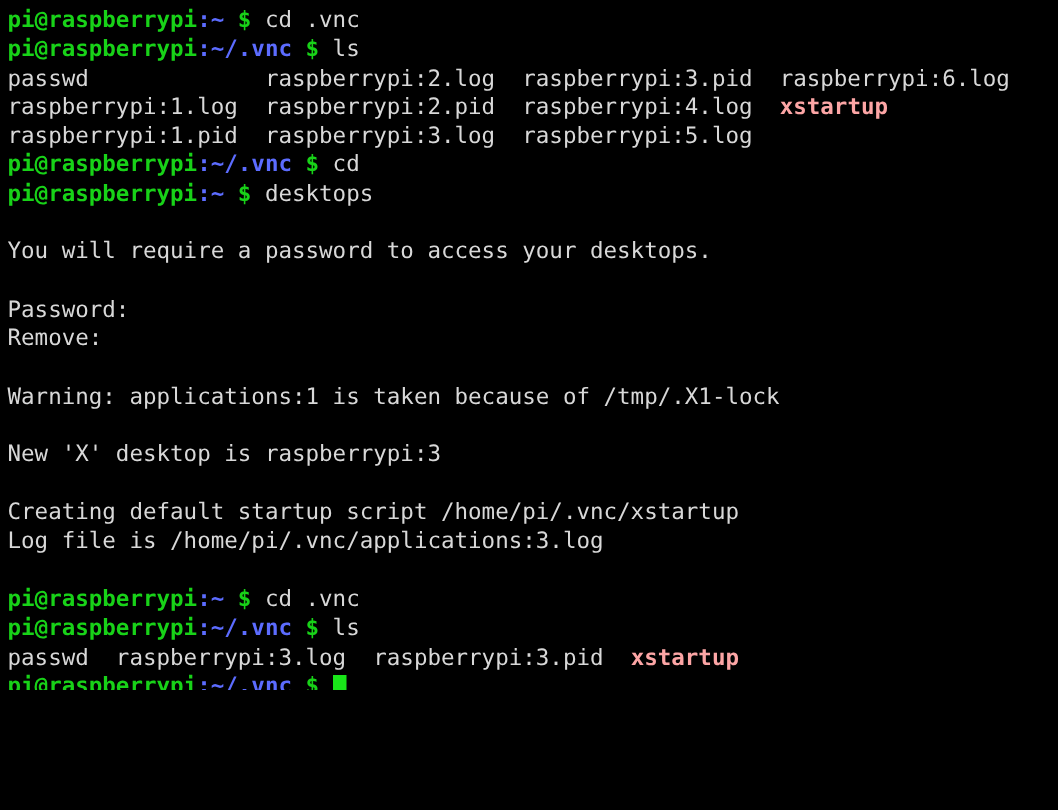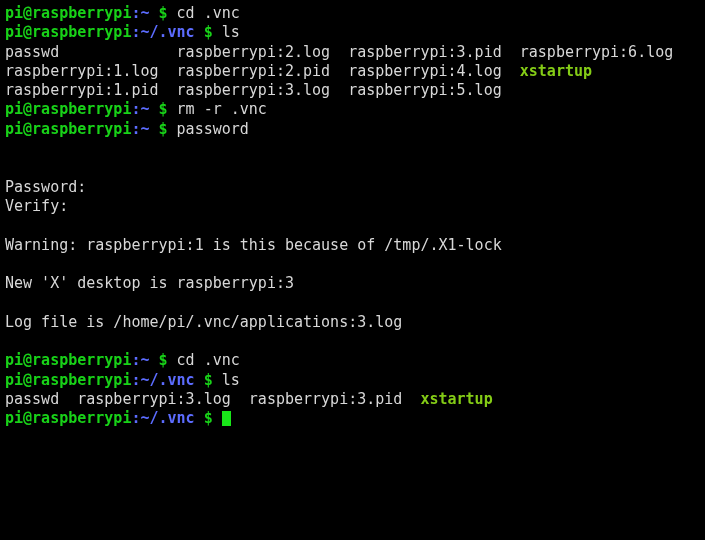--- a/index.html
+++ b/index.html
@@ -22,21 +22,21 @@
     padding: 4px 0 0 5px;
   }
   .line {
     height: 19.3px;
     white-space: pre;
     font-family: "DejaVu Sans Mono", "Liberation Mono", monospace;
     font-size: 15px;
   }
   .seg { white-space: pre; }
   .c-green  { color: #18d218; font-weight: bold; }
-  .c-gbold  { color: #84cc16; font-weight: bold; }
+  .c-gbold  { color: #fca5a5; font-weight: bold; }
   .c-blue   { color: #5c6cff; font-weight: bold; }
   .c-white  { color: #e6e6e6; font-weight: normal; }
   .c-plain  { color: #d8d8d8; font-weight: normal; }
   .cursor {
     display: inline-block;
     width: 9px;
     height: 15px;
     background: #19e619;
     vertical-align: -3px;
   }
@@ -54,31 +54,33 @@
 </head>
 <body>
 
 <div id="terminal">
   <div id="terminal-output">
       <div class="line"><span class="seg c-green">pi@raspberrypi</span><span class="seg c-blue">:~</span><span class="seg c-white"> </span><span class="seg c-green">$</span><span class="seg c-plain"> cd .vnc</span></div>
       <div class="line"><span class="seg c-green">pi@raspberrypi</span><span class="seg c-blue">:~/.vnc</span><span class="seg c-white"> </span><span class="seg c-green">$</span><span class="seg c-plain"> ls</span></div>
       <div class="line"><span class="seg c-plain">passwd             raspberrypi:2.log  raspberrypi:3.pid  raspberrypi:6.log</span></div>
       <div class="line"><span class="seg c-plain">raspberrypi:1.log  raspberrypi:2.pid  raspberrypi:4.log  </span><span class="seg c-gbold">xstartup</span></div>
       <div class="line"><span class="seg c-plain">raspberrypi:1.pid  raspberrypi:3.log  raspberrypi:5.log</span></div>
-      <div class="line"><span class="seg c-green">pi@raspberrypi</span><span class="seg c-blue">:~</span><span class="seg c-white"> </span><span class="seg c-green">$</span><span class="seg c-plain"> rm -r .vnc</span></div>
-      <div class="line"><span class="seg c-green">pi@raspberrypi</span><span class="seg c-blue">:~</span><span class="seg c-white"> </span><span class="seg c-green">$</span><span class="seg c-plain"> password</span></div>
+      <div class="line"><span class="seg c-green">pi@raspberrypi</span><span class="seg c-blue">:~/.vnc</span><span class="seg c-white"> </span><span class="seg c-green">$</span><span class="seg c-plain"> cd</span></div>
+      <div class="line"><span class="seg c-green">pi@raspberrypi</span><span class="seg c-blue">:~</span><span class="seg c-white"> </span><span class="seg c-green">$</span><span class="seg c-plain"> desktops</span></div>
       <div class="line"><span class="seg c-plain"> </span></div>
+      <div class="line"><span class="seg c-plain">You will require a password to access your desktops.</span></div>
       <div class="line"><span class="seg c-plain"> </span></div>
       <div class="line"><span class="seg c-plain">Password:</span></div>
-      <div class="line"><span class="seg c-plain">Verify:</span></div>
+      <div class="line"><span class="seg c-plain">Remove:</span></div>
       <div class="line"><span class="seg c-plain"> </span></div>
-      <div class="line"><span class="seg c-plain">Warning: raspberrypi:1 is this because of /tmp/.X1-lock</span></div>
+      <div class="line"><span class="seg c-plain">Warning: applications:1 is taken because of /tmp/.X1-lock</span></div>
       <div class="line"><span class="seg c-plain"> </span></div>
       <div class="line"><span class="seg c-plain">New 'X' desktop is raspberrypi:3</span></div>
       <div class="line"><span class="seg c-plain"> </span></div>
+      <div class="line"><span class="seg c-plain">Creating default startup script /home/pi/.vnc/xstartup</span></div>
       <div class="line"><span class="seg c-plain">Log file is /home/pi/.vnc/applications:3.log</span></div>
       <div class="line"><span class="seg c-plain"> </span></div>
       <div class="line"><span class="seg c-green">pi@raspberrypi</span><span class="seg c-blue">:~</span><span class="seg c-white"> </span><span class="seg c-green">$</span><span class="seg c-plain"> cd .vnc</span></div>
       <div class="line"><span class="seg c-green">pi@raspberrypi</span><span class="seg c-blue">:~/.vnc</span><span class="seg c-white"> </span><span class="seg c-green">$</span><span class="seg c-plain"> ls</span></div>
       <div class="line"><span class="seg c-plain">passwd  raspberrypi:3.log  raspberrypi:3.pid  </span><span class="seg c-gbold">xstartup</span></div>
       <div class="line"><span class="seg c-green">pi@raspberrypi</span><span class="seg c-blue">:~/.vnc</span><span class="seg c-white"> </span><span class="seg c-green">$</span><span class="seg c-plain"> </span><span class="cursor"></span></div>
     </div>
   <div id="watermark">https://dengxj.blog.csdn.net</div>
 </div>
 

